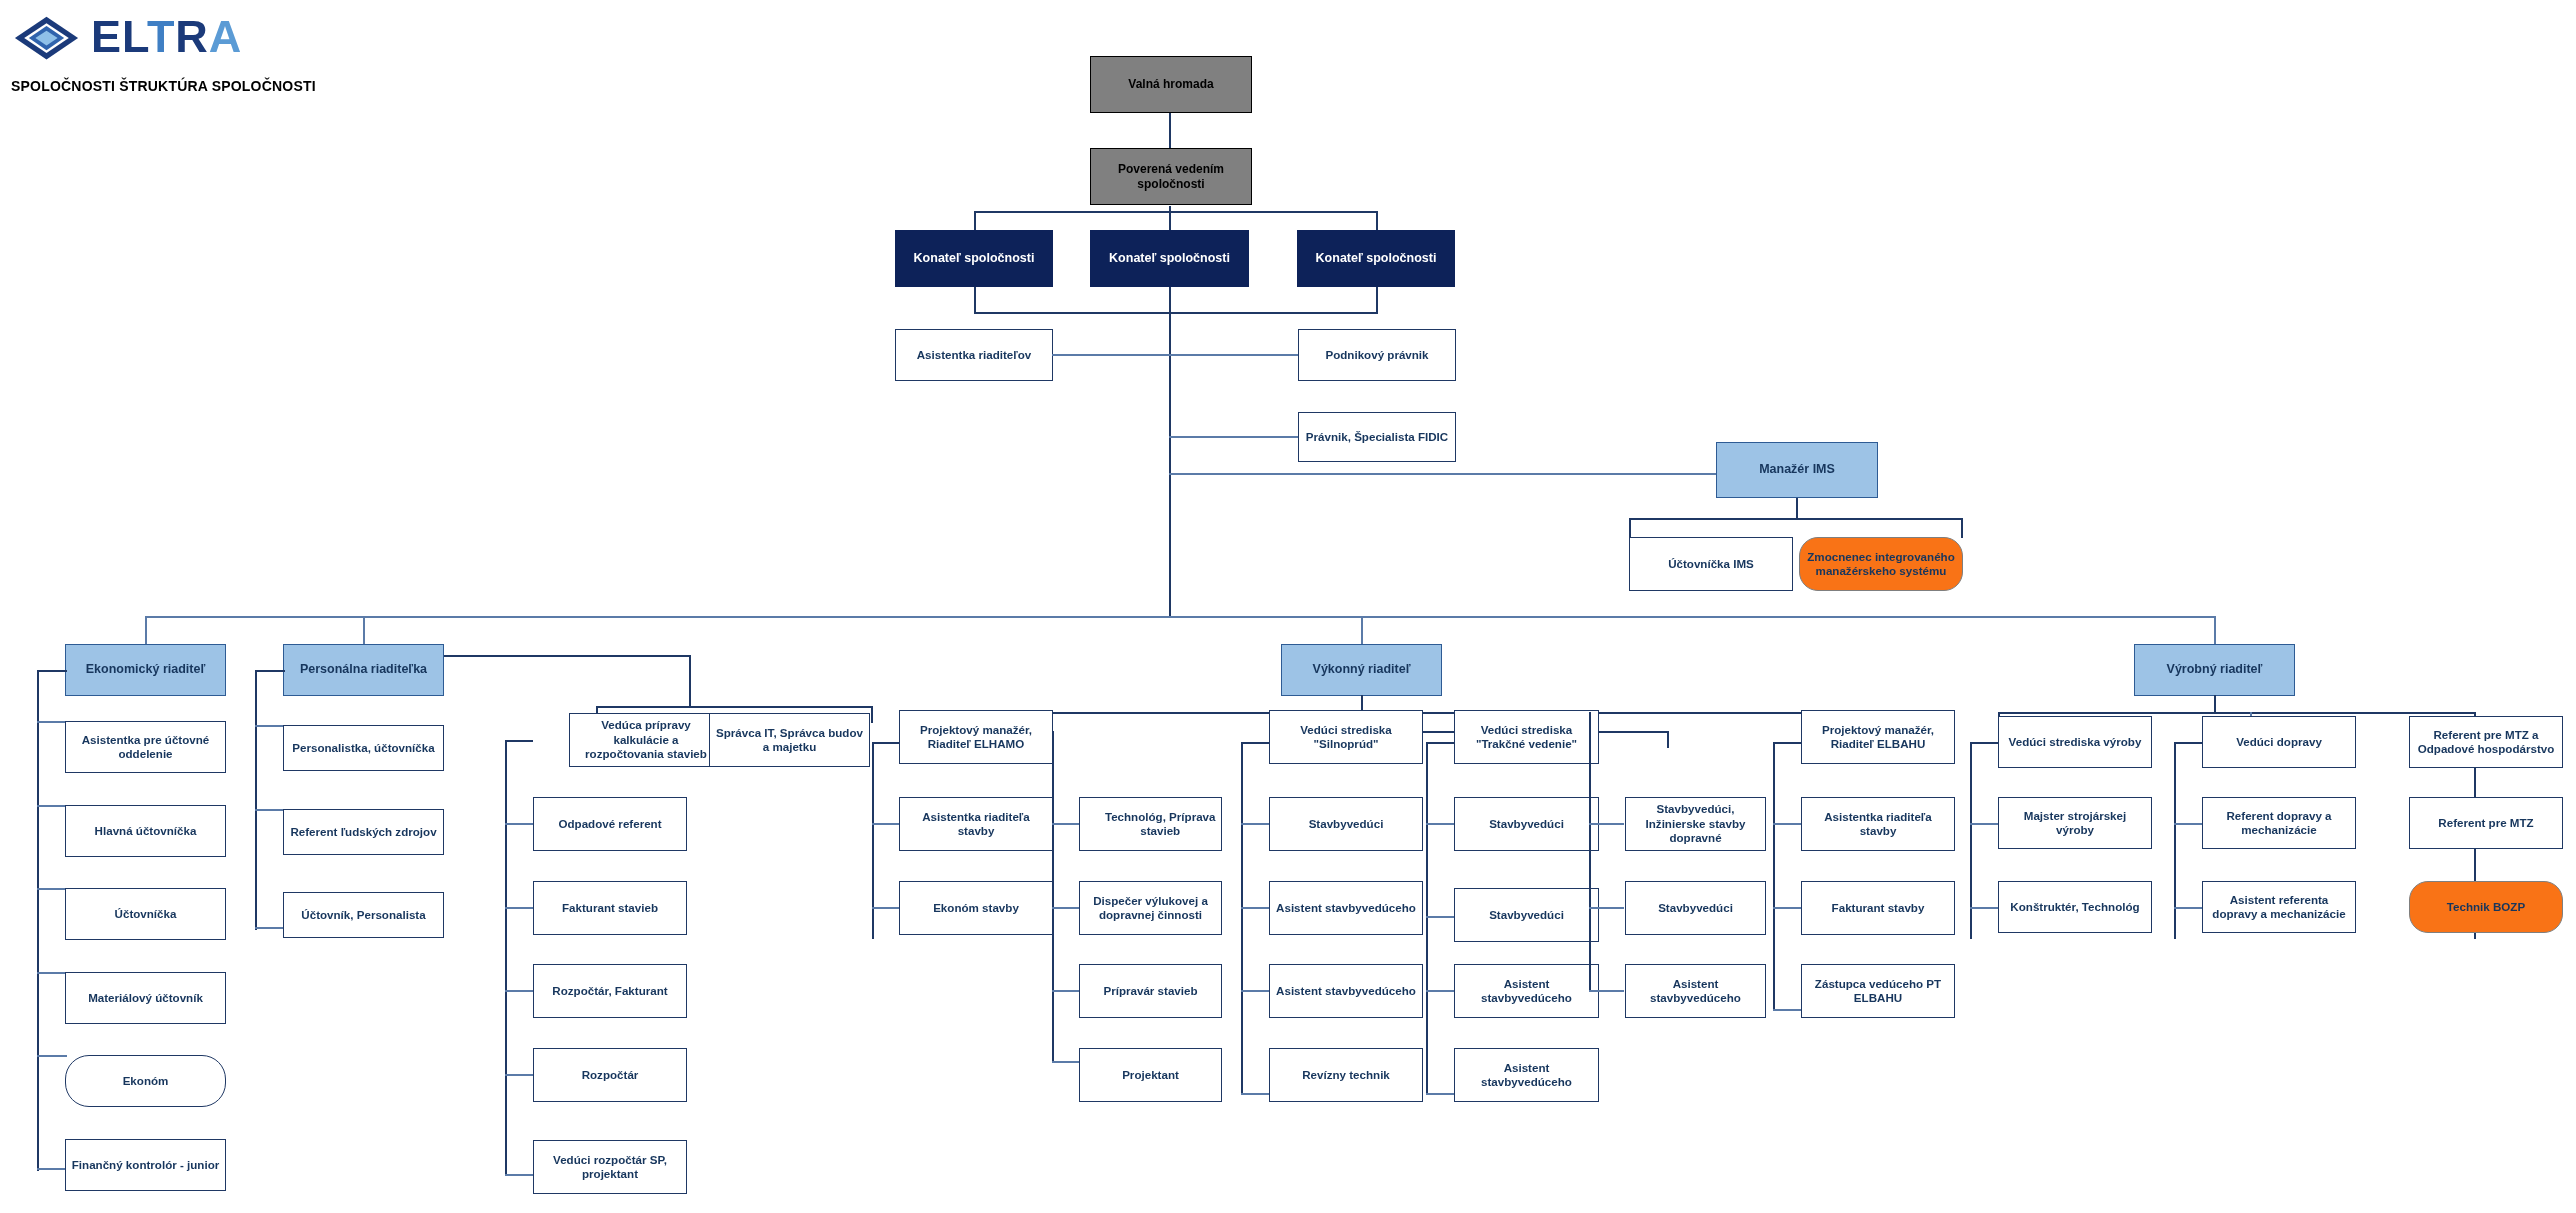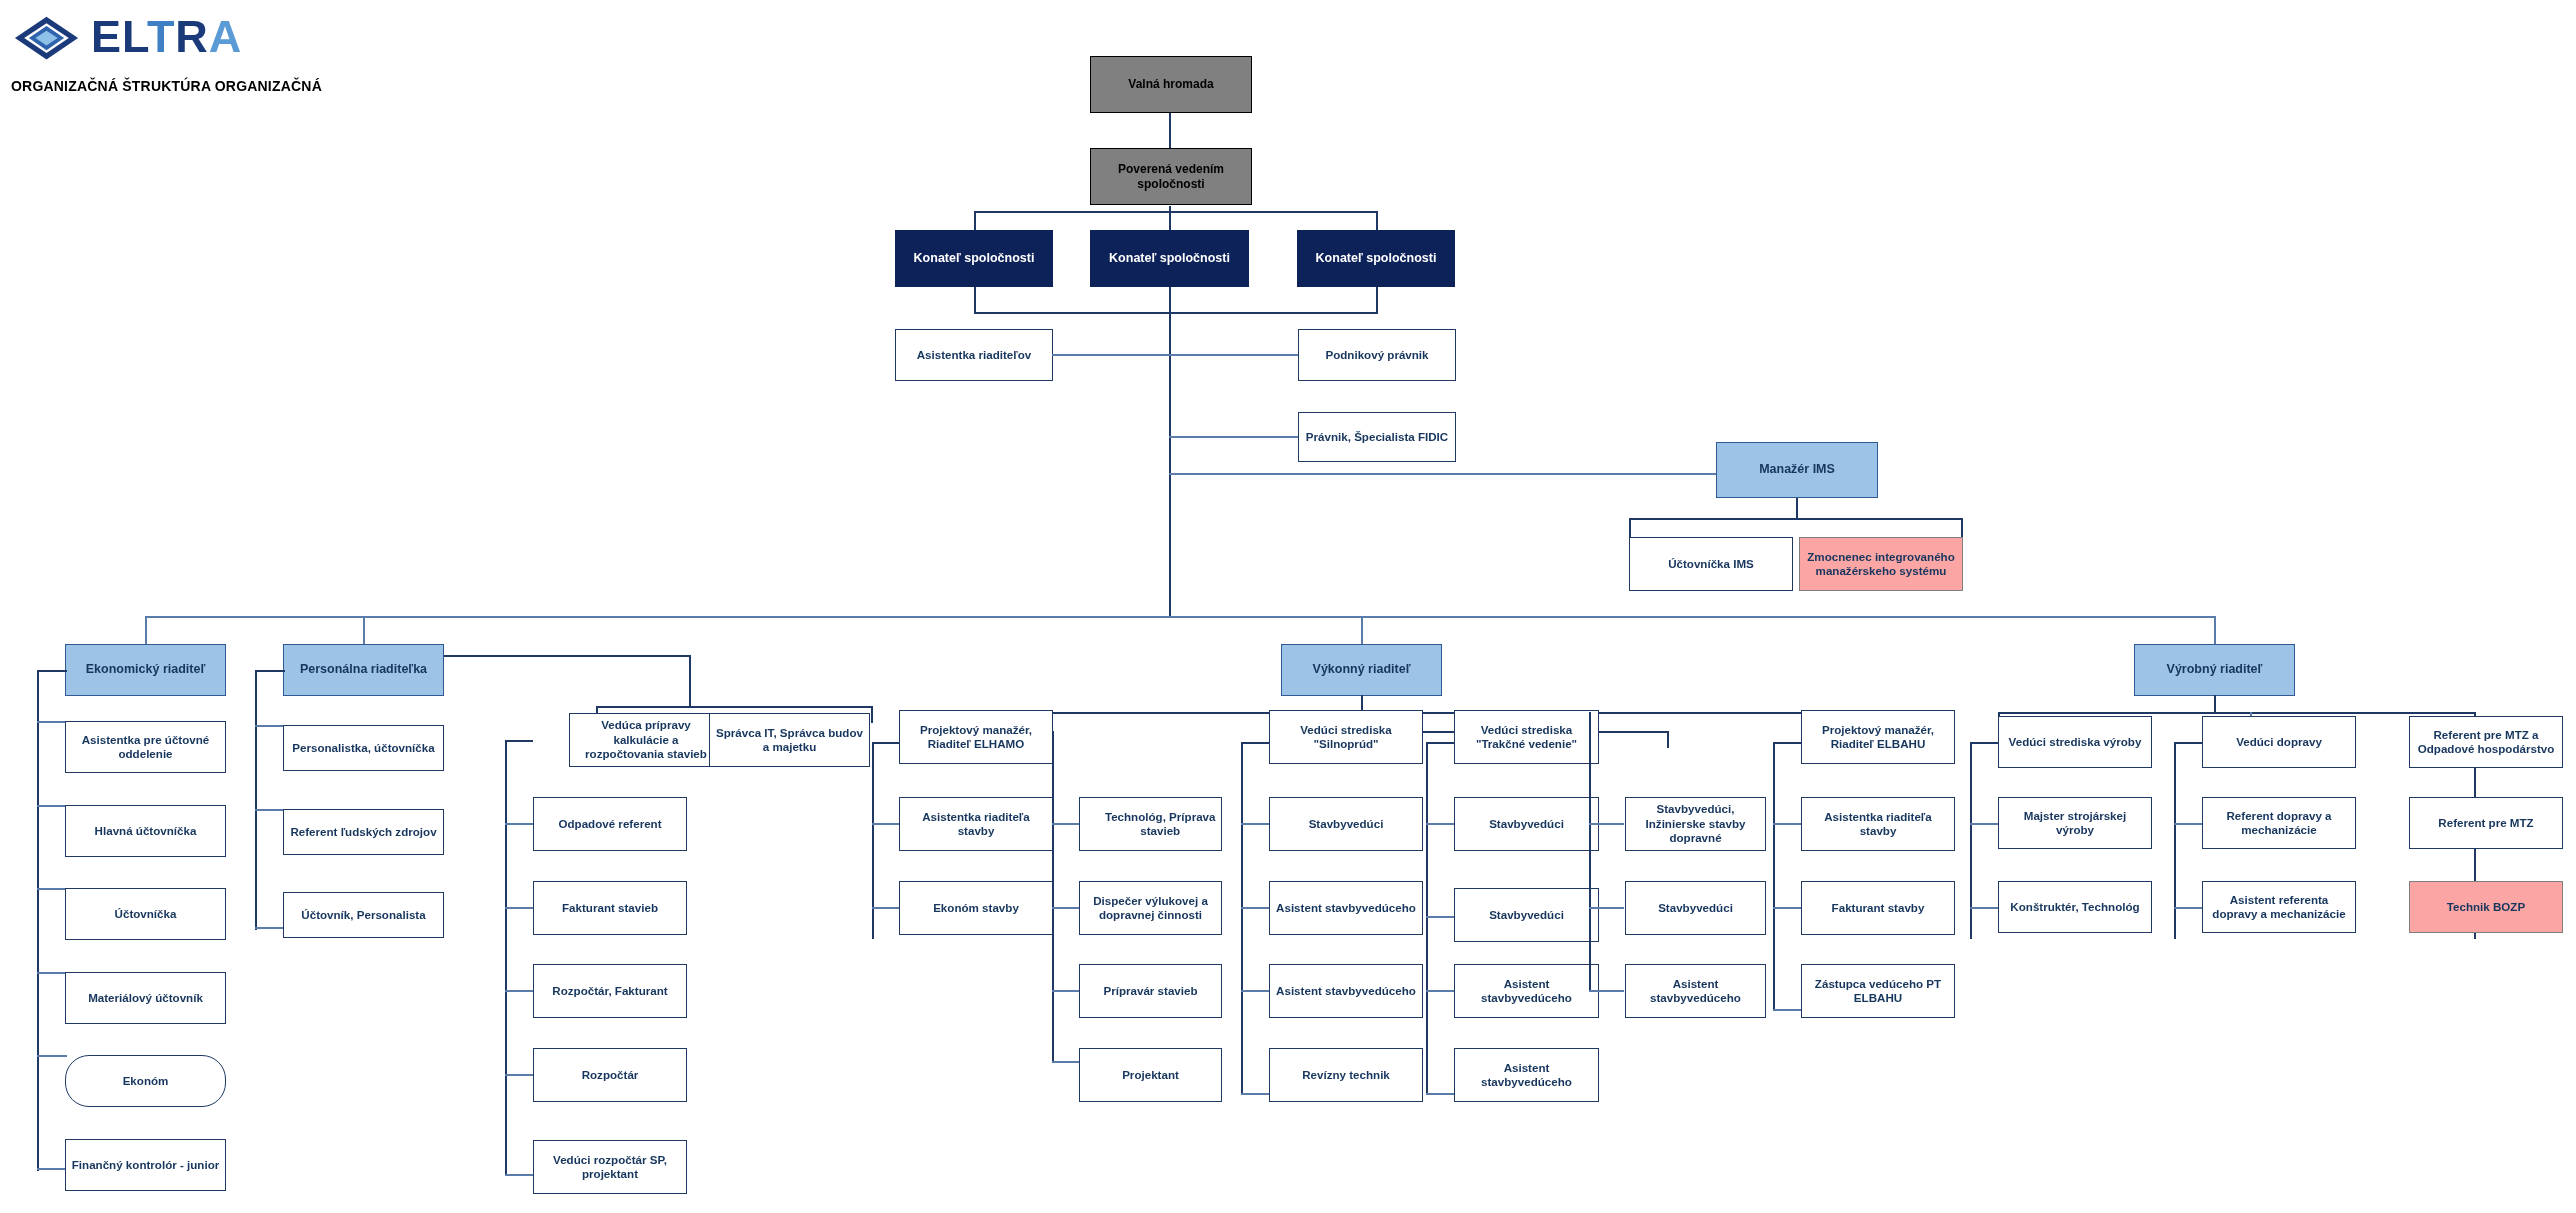--- a/index.html
+++ b/index.html
@@ -42,21 +42,21 @@
     background: #ffffff;
     color: #17365d;
     font-size: 11.6px; font-weight: 700; line-height: 1.25;
     padding: 1.9px 4.6px;
   }
   .bx.gray {
     background: #808080; border-color: #000000; color: #000000;
     font-size: 12px;
   }
   .bx.gray2 {
-    background: #fca5a5; border-color: #7f7f7f; color: #17365d;
+    background: #f97316; border-color: #7f7f7f; color: #17365d; border-radius: 19px;
   }
   .bx.navy {
     background: #0d2259; border-color: #0d2259; color: #ffffff;
     font-size: 12.5px;
   }
   .bx.lblue {
     background: #9dc3e6; border-color: #2e5b94; color: #17365d;
     font-size: 12.5px;
   }
 </style>
@@ -67,21 +67,21 @@
 
   <div class="logo-wrap">
     <svg class="logo-mark" width="67" height="52" viewBox="0 0 72 56">
       <polygon points="36,4 70,27 36,50 2,27" fill="#1b3a7a"></polygon>
       <polygon points="36,11 60,27 36,43 12,27" fill="#ffffff"></polygon>
       <polygon points="36,14 55,27 36,40 17,27" fill="#2f63ad"></polygon>
       <polygon points="36,19 48,27 36,35 24,27" fill="#8fc0e8"></polygon>
     </svg>
     <div class="logo-text"><span>EL</span><span class="lt-t">T</span><span>R</span><span class="lt-a">A</span></div>
   </div>
-  <div class="doc-title">ORGANIZAČNÁ ŠTRUKTÚRA ORGANIZAČNÁ</div>
+  <div class="doc-title">SPOLOČNOSTI ŠTRUKTÚRA SPOLOČNOSTI</div>
 
   <div class="bx gray" style="left:1090px; top:56px; width:162px; height:57px;">Valná hromada</div>
   <div class="ln v" style="left:1169px; top:113px; height:35px;"></div>
 
   <div class="bx gray" style="left:1090px; top:148px; width:162px; height:57px;">Poverená vedením spoločnosti</div>
   <div class="ln v" style="left:1169px; top:206px; height:26px;"></div>
 
   <div class="ln h" style="left:974px; top:211px; width:404px;"></div>
   <div class="ln v" style="left:974px; top:211px; height:20.4px;"></div>
   <div class="ln v" style="left:1376px; top:211px; height:20.4px;"></div>

